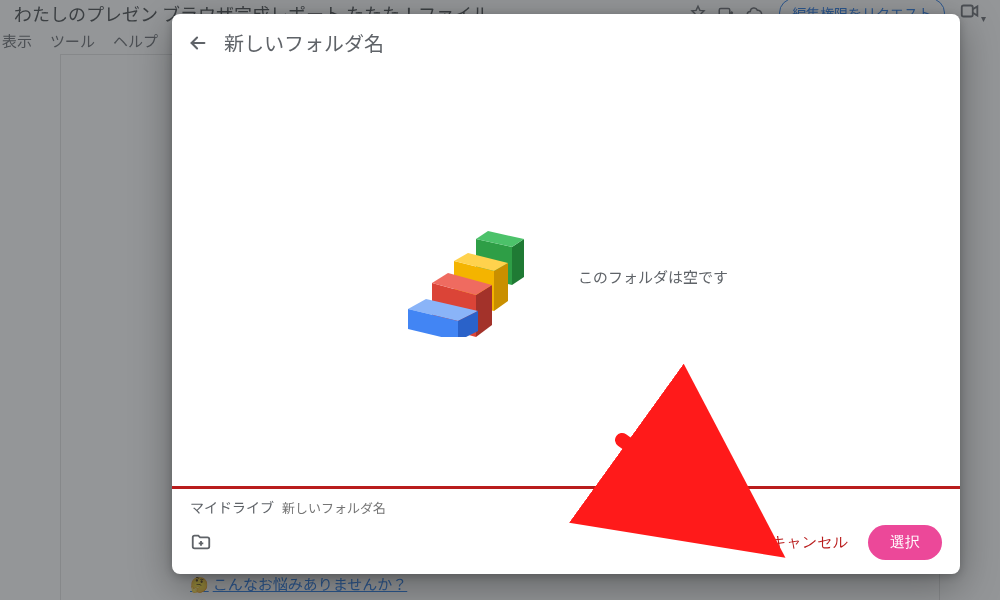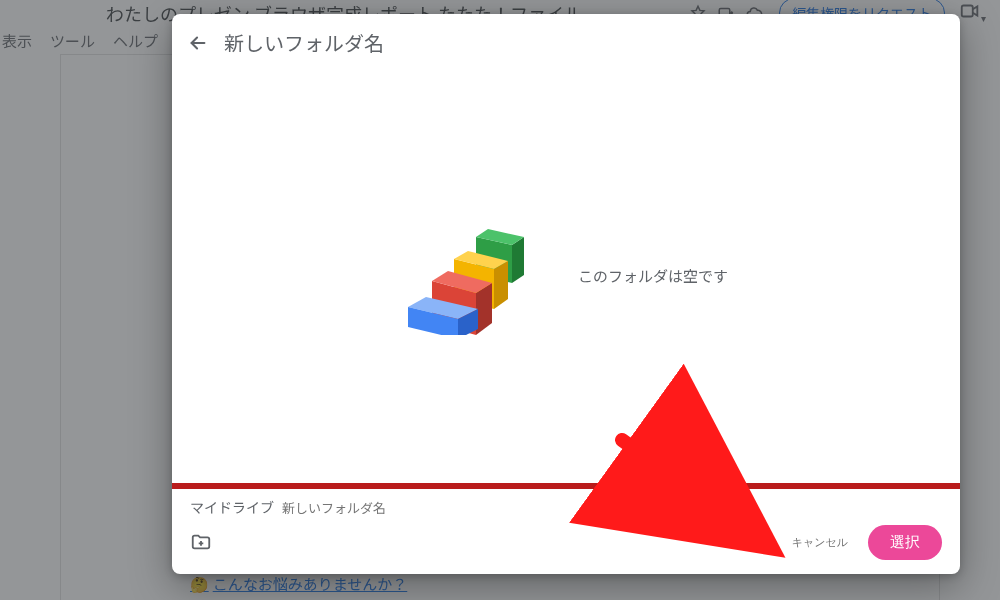--- a/index.html
+++ b/index.html
@@ -1,21 +1,21 @@
 <!DOCTYPE html>
 <html><head>
   <meta charset="utf-8">
   <style>
     * { margin: 0; padding: 0; box-sizing: border-box; }
     html, body { width: 1000px; height: 600px; overflow: hidden; font-family: "Noto Sans JP", Arial, sans-serif; }
     body { background: #fff; position: relative; }
 
     
     .app-bg { position: absolute; inset: 0; background: #fff; filter: none; }
-    .bg-top { display: flex; align-items: center; padding: 0 14px; height: 26px; color: #5f6368; font-size: 18px; white-space: nowrap; overflow: hidden; text-align: center; }
+    .bg-top { display: flex; align-items: center; padding: 0 14px; height: 26px; color: #5f6368; font-size: 18px; white-space: nowrap; overflow: hidden; }
     .bg-title { flex: 1; font-size: 18px; color: #3c4043; }
     .bg-iconrow { display: flex; gap: 10px; align-items: center; color: #5f6368; }
     .bg-iconrow .ic { width: 18px; height: 18px; display:inline-flex; align-items:center; justify-content:center; }
     .edit-req { border: 1px solid #1a73e8; color: #1a73e8; border-radius: 18px; padding: 4px 12px; font-size: 14px; margin-left: 16px; }
     .cam { margin-left: 14px; }
     .bg-menubar { display: flex; gap: 18px; padding: 4px 10px 10px 2px; color: #5f6368; font-size: 15px; }
     .bg-doc { position:absolute; top:54px; left:60px; right:60px; bottom:0; background:#fff; border:1px solid #e0e0e0; border-bottom:none; }
     .bg-link-row { position:absolute; bottom:6px; left:190px; color:#1a73e8; font-size:15px; text-decoration: underline; display:flex; align-items:center; gap:4px; }
     .bg-link-row .emoji { text-decoration:none; }
 
@@ -25,26 +25,26 @@
     
     .dialog { position:absolute; left:172px; top:14px; width:788px; height:560px; background:#fff; border-radius:8px; box-shadow: 0 12px 40px rgba(0,0,0,0.35), 0 2px 8px rgba(0,0,0,0.2); display:flex; flex-direction:column; overflow:hidden; }
     .dlg-header { display:flex; align-items:center; gap:14px; padding:14px 18px 10px 14px; }
     .back-btn { width:24px; height:24px; display:flex; align-items:center; justify-content:center; color:#5f6368; cursor:pointer; }
     .dlg-title { font-size:20px; color:#5f6368; font-weight:400; }
 
     .dlg-body { flex:1; display:flex; align-items:center; justify-content:center; gap:34px; }
     .folders-illus { width:140px; height:120px; position:relative; }
     .empty-msg { color:#5f6368; font-size:15px; }
 
-    .dlg-crumb { padding: 8px 18px 2px 18px; color:#5f6368; font-size:14px; border-top:6px solid #b91c1c; display:flex; align-items:center; gap:8px; }
+    .dlg-crumb { padding: 8px 18px 2px 18px; color:#5f6368; font-size:14px; border-top:3px solid #b91c1c; display:flex; align-items:center; gap:8px; }
     .crumb2 { font-size:13px; color:#757575; }
     .dlg-footer { display:flex; align-items:center; padding: 6px 18px 14px 18px; }
     .newfolder-ic { width:24px; height:24px; color:#5f6368; cursor:pointer; }
     .spacer { flex:1; }
-    .btn-cancel { color:#737373; font-size:11px; padding:8px 14px; cursor:pointer; background:none; border:none; }
+    .btn-cancel { color:#b91c1c; font-size:15px; padding:8px 14px; cursor:pointer; background:none; border:none; }
     .btn-select { background:#ec4899; color:#fff; font-size:15px; padding:8px 22px; border:none; border-radius:24px; cursor:pointer; margin-left:6px; }
 
     
     .arrow-annot { position:absolute; pointer-events:none; }
   </style>
 </head>
 <body>
 
 <div class="app-bg">
   <div class="bg-top">

